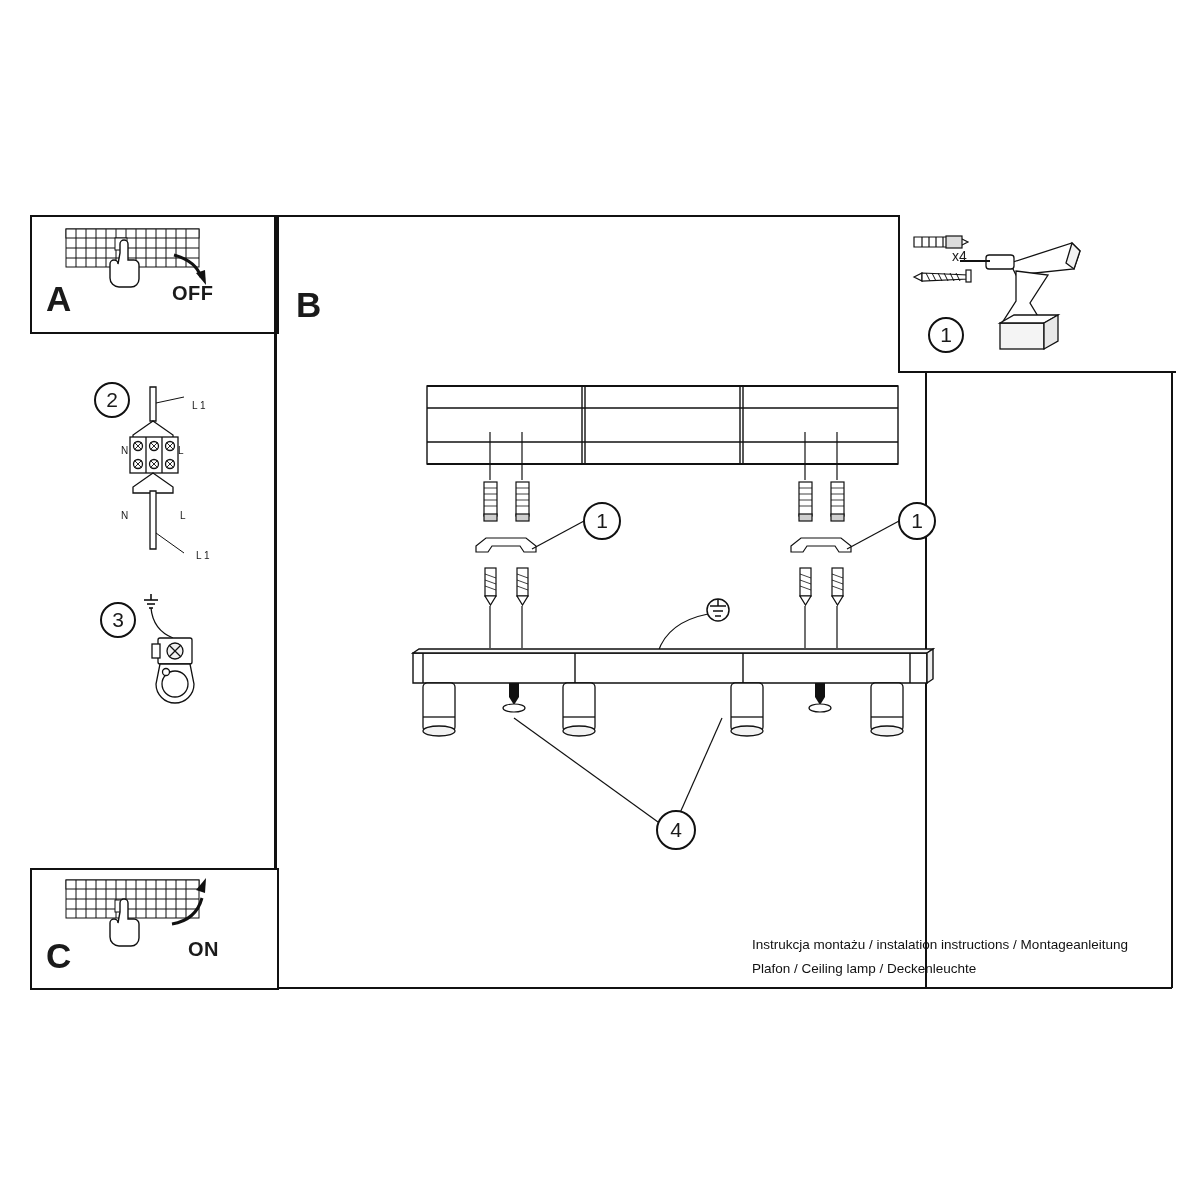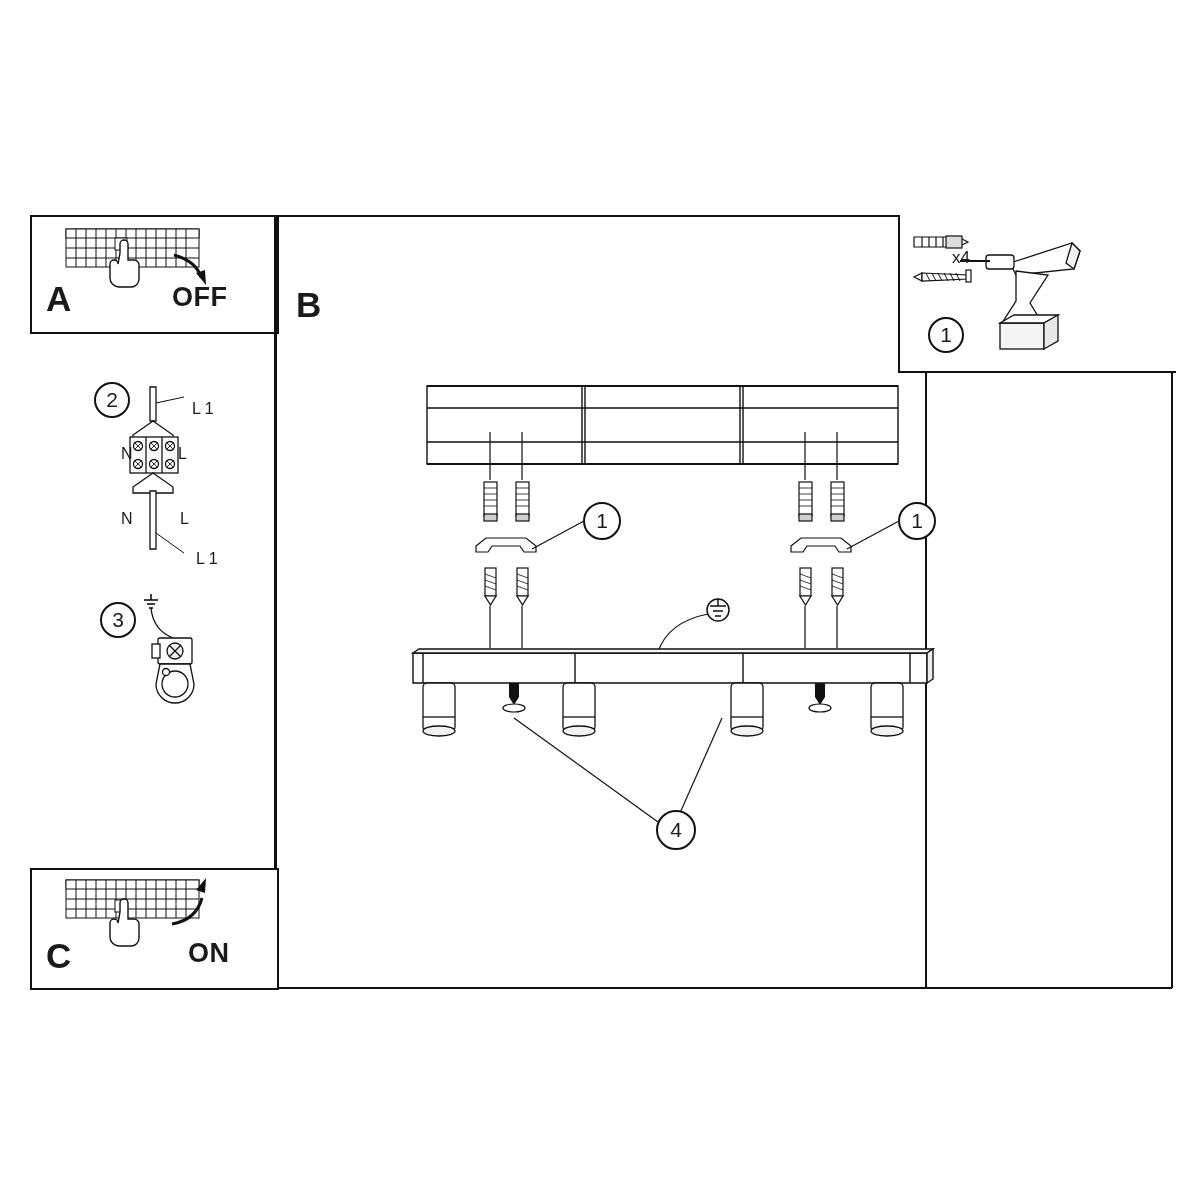--- a/index.html
+++ b/index.html
@@ -5,22 +5,22 @@
   html,body{margin:0;padding:0;background:#ffffff;}
   body{width:1200px;height:1200px;font-family:"Liberation Sans",sans-serif;color:#1a1a1a;}
   #sheet{position:relative;width:1200px;height:1200px;overflow:hidden;}
   .abs{position:absolute;}
   .stepcircle{
     position:absolute;border:2px solid #111;border-radius:50%;
     display:flex;align-items:center;justify-content:center;
     font-size:21px;font-weight:400;background:#fff;
   }
   .bigletter{font-size:35px;font-weight:700;}
-  .offon{font-size:27px;font-weight:700;letter-spacing:.5px;}
-  .tinytxt{font-size:16px;font-weight:400;}
+  .offon{font-size:20px;font-weight:700;letter-spacing:.5px;}
+  .tinytxt{font-size:10px;font-weight:400;}
   .footer{font-size:13.5px;line-height:1.75;color:#111;}
   .panel{position:absolute;border:2px solid #111;background:#fff;}
   svg{display:block;}
 </style>
 </head>
 <body>
 
 <div id="sheet">
 
   <div class="panel" style="left:30px;top:215px;width:245px;height:115px;">
@@ -106,21 +106,21 @@
         <path d="M110 48 l62 -20 l8 8 l-6 18 l-58 6 z"></path>
         <path d="M172 28 l8 8 l-6 18 l-8 -6 z" fill="#f2f2f2"></path>
         <path d="M116 56 l0 30 l-14 22 l0 22 l40 0 l0 -22 l-12 -20 l18 -28 z"></path>
         <rect x="100" y="108" width="44" height="26" fill="#f4f4f4"></rect>
         <path d="M100 108 l14 -8 l44 0 l-14 8 z" fill="#fff"></path>
         <path d="M144 108 l14 -8 l0 26 l-14 8 z" fill="#e8e8e8"></path>
         <rect x="86" y="40" width="28" height="14" rx="3"></rect>
         <line x1="60" y1="46" x2="90" y2="46" stroke-width="2"></line>
       </g>
     </svg>
-    <div class="tinytxt abs" style="left:52px;top:33px;font-size:17px;">x4</div>
+    <div class="tinytxt abs" style="left:52px;top:33px;font-size:14px;">x4</div>
     <div class="stepcircle" style="left:28px;top:102px;width:32px;height:32px;">1</div>
   </div>
 
   <div class="stepcircle" style="left:94px;top:382px;width:32px;height:32px;">2</div>
   <svg class="abs" style="left:120px;top:385px;" width="110" height="190" viewBox="0 0 110 190">
     <g stroke="#111" stroke-width="1.3" fill="#fff">
 
       <path d="M30 2 l6 0 l0 34 l-6 0 z"></path>
       <path d="M33 36 l-20 14 l0 6 l40 0 l0 -6 z" fill="#fff"></path>
 
@@ -384,14 +384,18 @@
       </g>
       <g fill="none" stroke="#111" stroke-width="3">
         <path d="M140 54 q24 -4 30 -26"></path>
       </g>
       <path d="M164 20 l10 -12 l-1 15 z" fill="#111"></path>
     </svg>
     <div class="abs bigletter" style="left:14px;top:66px;">C</div>
     <div class="abs offon" style="left:156px;top:68px;">ON</div>
   </div>
 
+  <div class="abs footer" style="left:752px;top:933px;">
+    <div>Instrukcja montażu / instalation instructions / Montageanleitung</div>
+    <div>Plafon / Ceiling lamp / Deckenleuchte</div>
+  </div>
 
 </div>
 
 </body></html>

